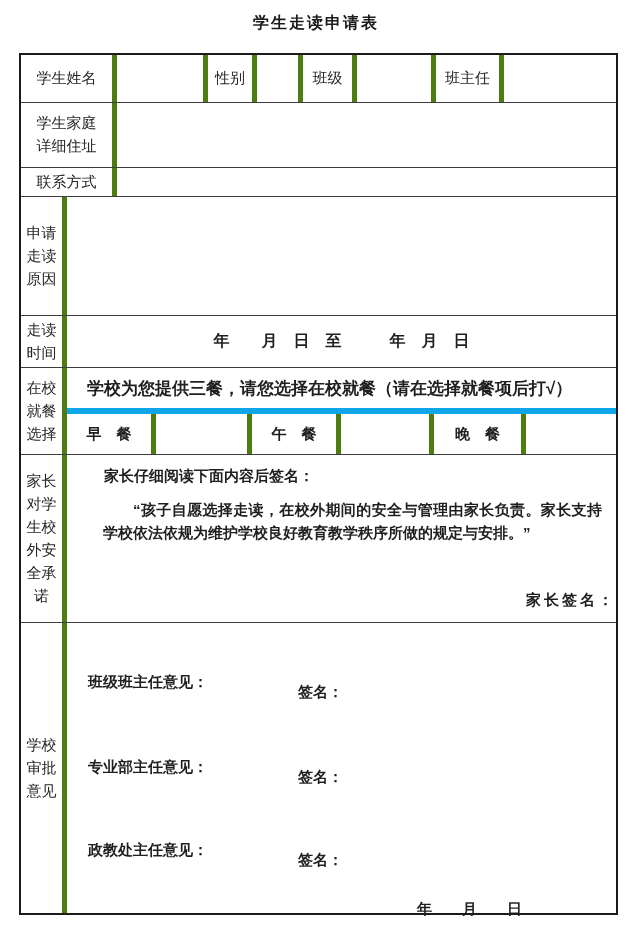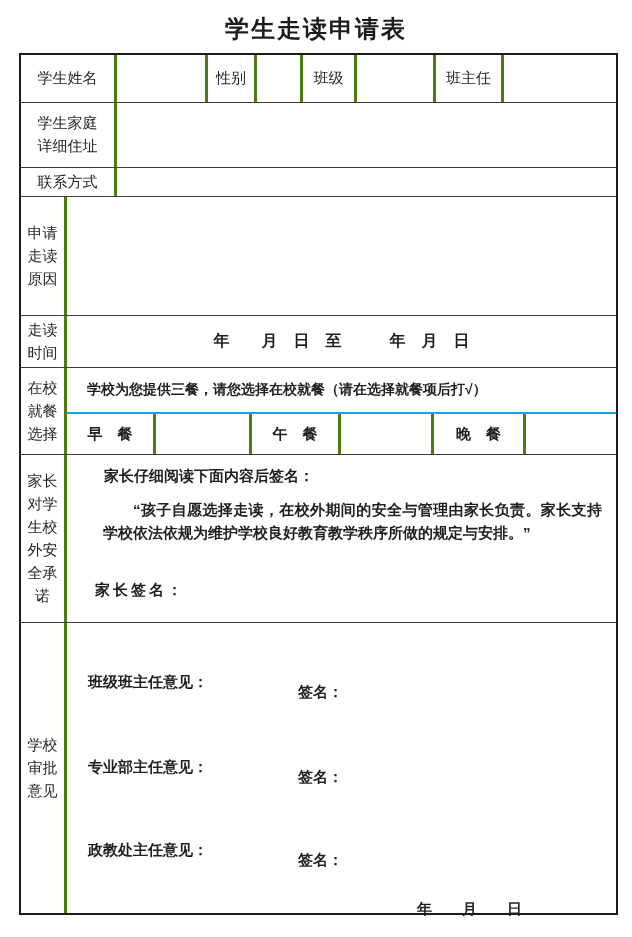--- a/index.html
+++ b/index.html
@@ -4,34 +4,34 @@
 <style>
   * { margin:0; padding:0; box-sizing:border-box; }
   html,body { background:#ffffff; }
   body {
     width:632px; height:937px; position:relative;
     font-family:"Liberation Sans", sans-serif;
     color:#242424;
   }
   .title {
     position:absolute; top:13px; left:0; width:632px;
-    text-align:center; font-size:24px; font-weight:bold;
+    text-align:center; font-size:16px; font-weight:bold;
     letter-spacing:2px; color:#1c1c1c;
     font-family:"Liberation Sans", sans-serif;
   }
   .form-table {
     position:absolute; left:19px; top:53px;
     width:599px; height:862px;
     border:2px solid #1b1b1b;
     display:flex; flex-direction:column;
     background:#fff;
   }
   .r { display:flex; border-bottom:1px solid #3d3d3d; flex-shrink:0; }
   .r:last-child { border-bottom:none; }
-  .c { border-right:3px solid #4d7c0f; }
+  .c { border-right:5px solid #4d7c0f; }
   .c:last-child { border-right:none; }
   .lbl {
     display:flex; align-items:center; justify-content:center;
     text-align:center; font-size:15px; line-height:23px;
     font-family:"Liberation Serif", serif; color:#262626;
     white-space:pre-line;
   }
   .fill { background:#fff; }
   .grow { flex:1 1 auto; }
   .bold { font-weight:bold; color:#1f1f1f; }
@@ -54,39 +54,39 @@
   .w-lbl-wide { width:96px; }
   .w-lbl-narrow { width:46px; }
 
   .r5 .dates {
     display:flex; align-items:center; justify-content:center;
     font-size:16px; white-space:pre;text-align:center;
   }
 
   .r6-content { display:flex; flex-direction:column; flex:1 1 auto; }
   .r6-instr {
-    height:46px; border-bottom:2px solid #0ea5e9;
+    height:46px; border-bottom:6px solid #0ea5e9;
     display:flex; align-items:center; padding-left:20px;
-    font-size:14px;
+    font-size:17px;
   }
   .r6-meals { display:flex; flex:1 1 auto; }
   .meal-lbl {
     display:flex; align-items:center; justify-content:center;
     font-size:15px; white-space:pre;
   }
   .m1 { width:89px; } .m2 { width:96px; } .m3 { width:89px; }
   .m4 { width:93px; } .m5 { width:92px; }
 
   .r7-content { position:relative; flex:1 1 auto; font-size:15px; }
   .r7-line1 { position:absolute; top:12px; left:9px; }
   .r7-para {
     position:absolute; top:43px; left:8px; right:14px;
     text-indent:2em; line-height:23px; text-align:justify;
   }
-  .r7-sign { position:absolute; top:126px; left:0; right:0; text-align:left; letter-spacing:3px; }
+  .r7-sign { position:absolute; top:136px; left:0; right:0; text-align:right; letter-spacing:3px; }
 
   .r8-content { position:relative; flex:1 1 auto; font-size:15px; }
   .op-line { position:absolute; left:21px; }
   .op-line .sig { position:absolute; left:210px; top:10px; white-space:nowrap; }
   .op-line .op { white-space:nowrap; }
   .op-0 { top:50px; } .op-1 { top:135px; } .op-2 { top:218px; }
   .r8-date { position:absolute; top:277px; left:350px; white-space:pre; }
 </style>
 </head>
 <body>

